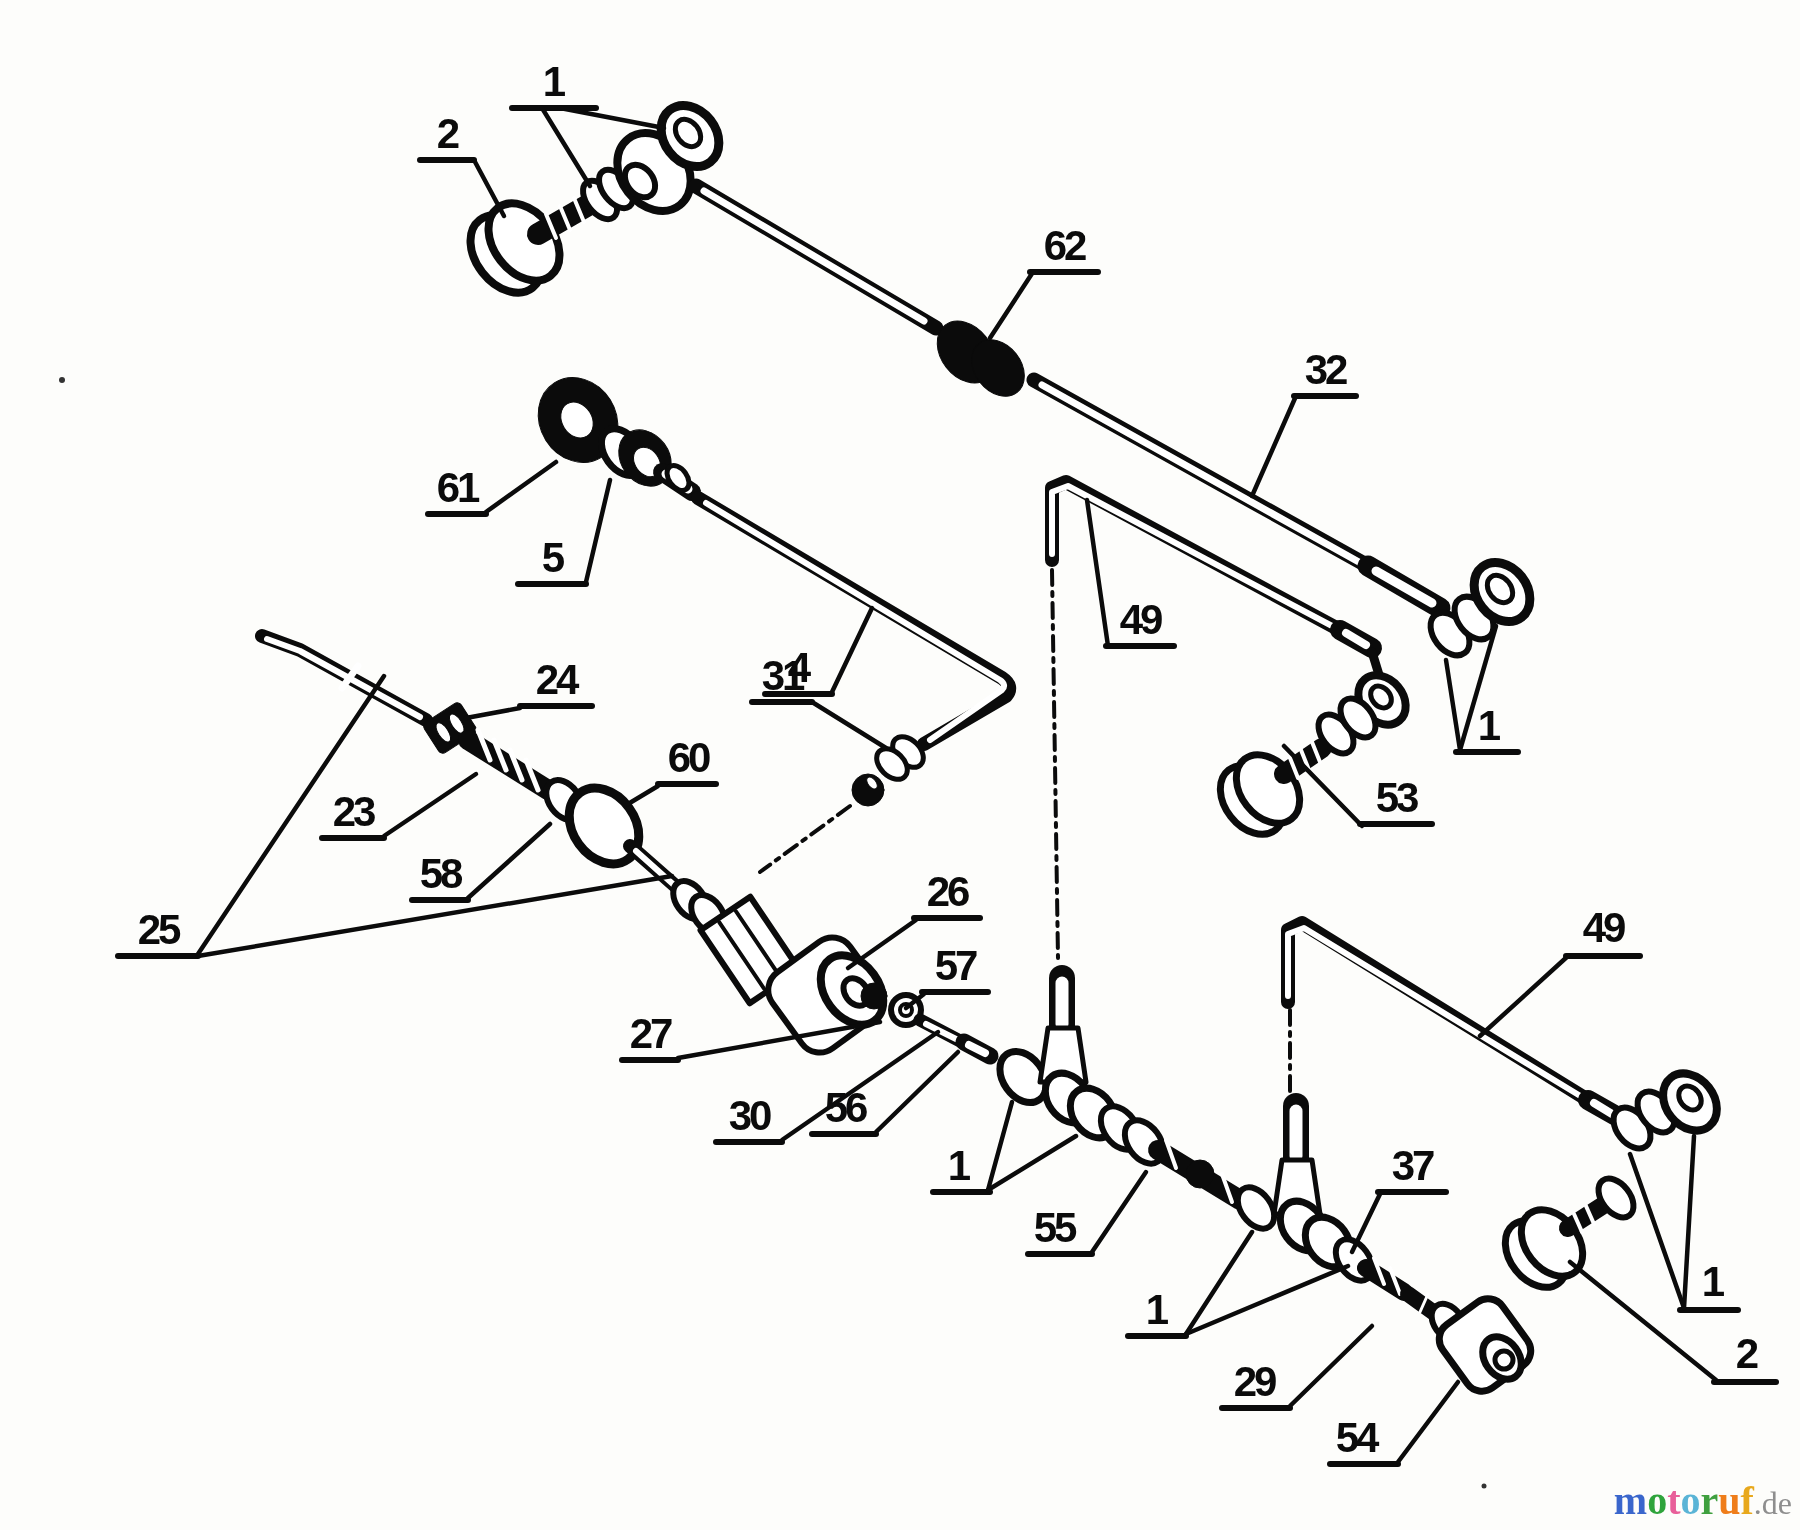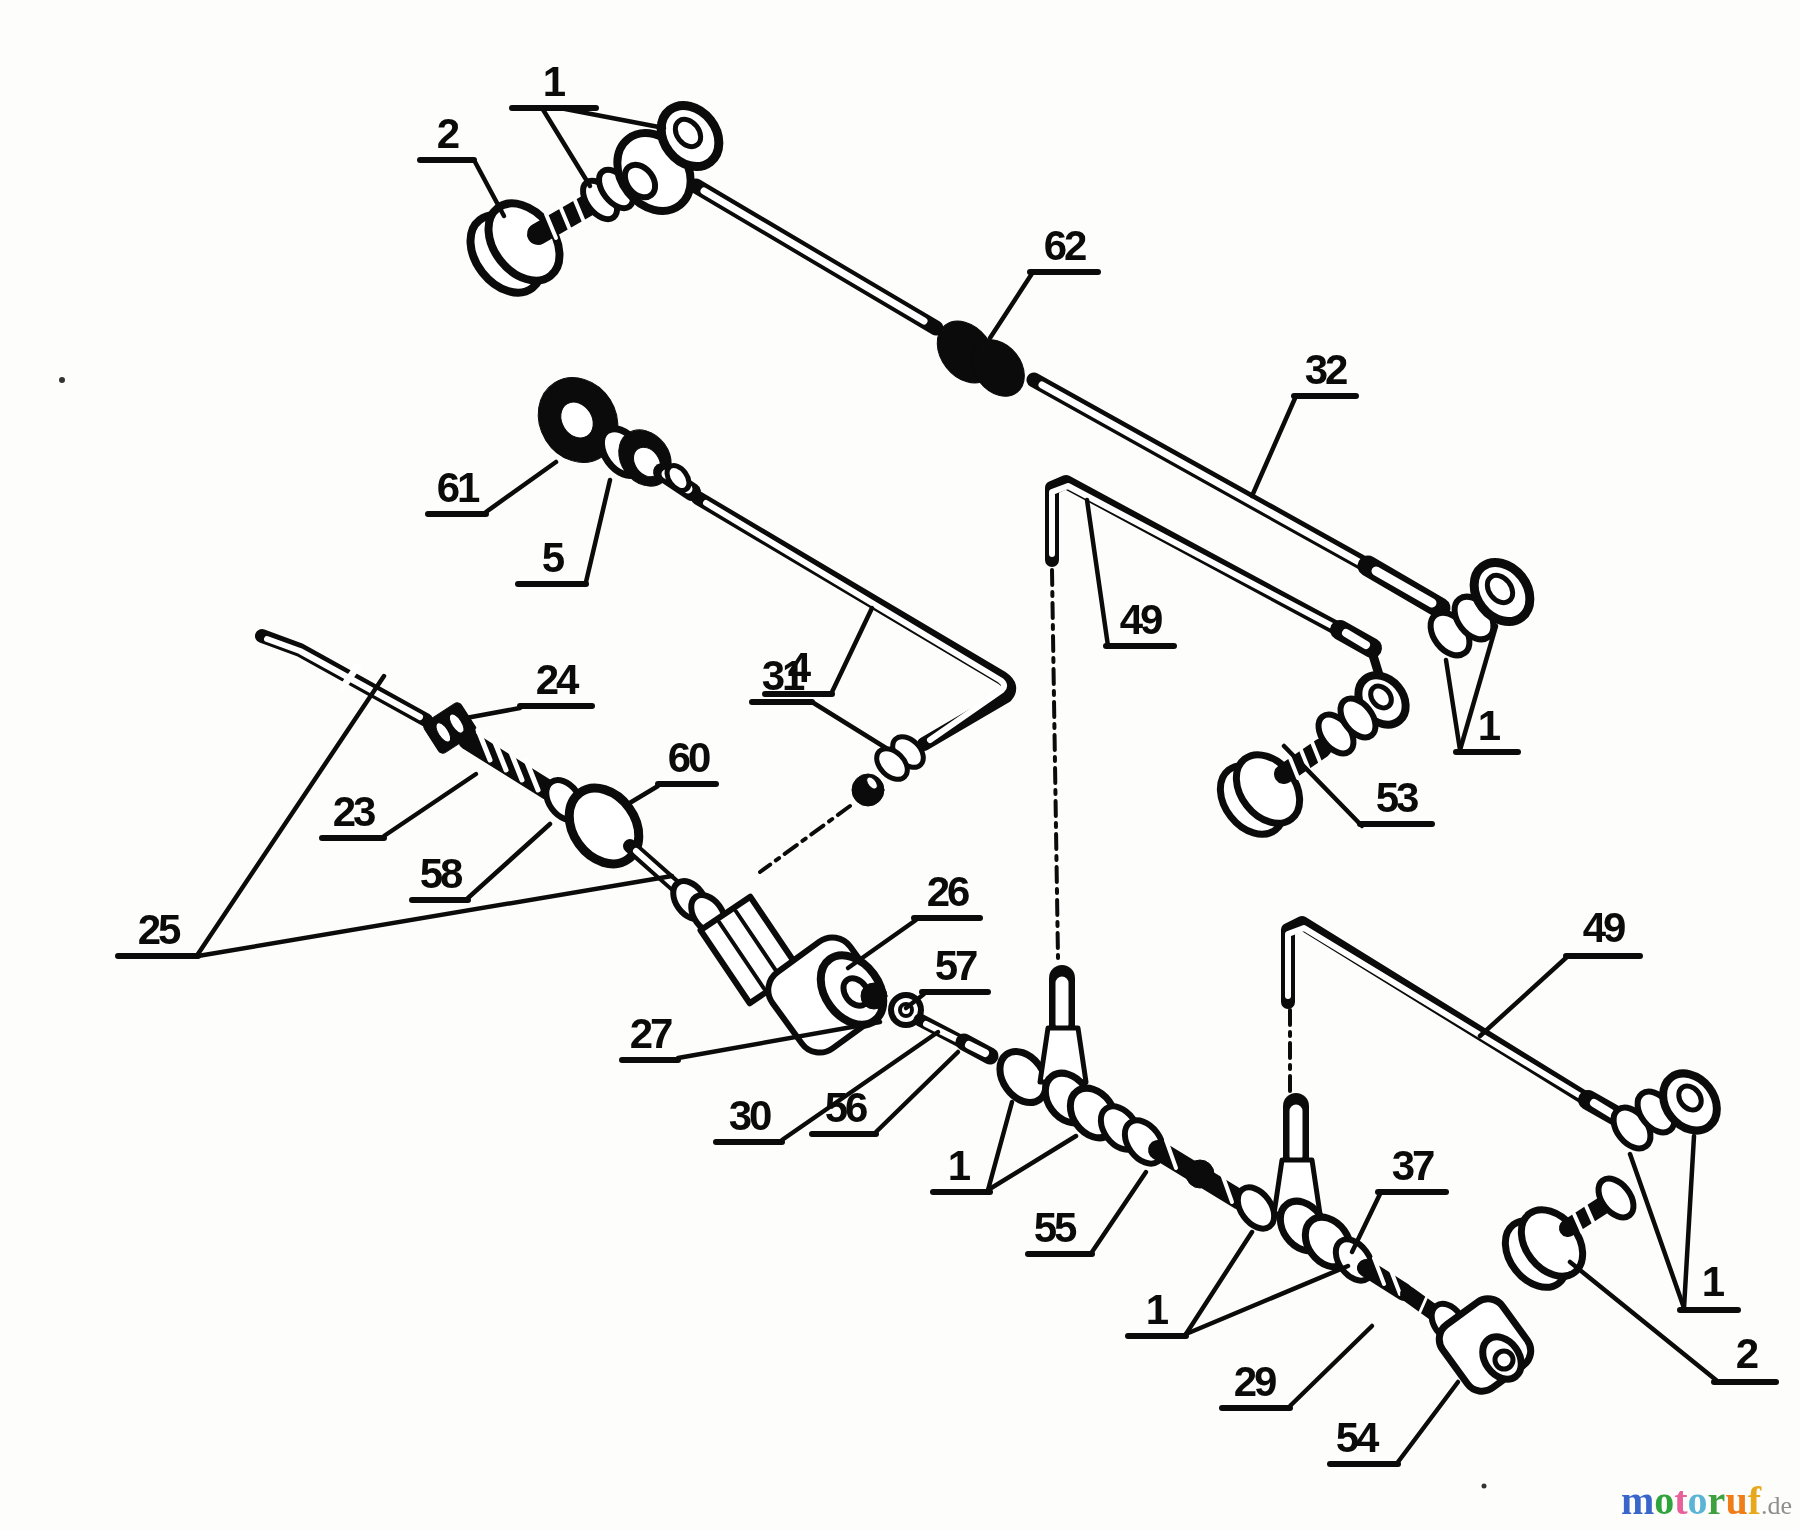--- a/index.html
+++ b/index.html
@@ -24,21 +24,21 @@
     right:8px;
     bottom:6px;
     font-family:"Liberation Serif", serif;
     font-weight:700;
     font-size:40px;
     letter-spacing:0px;
     white-space:nowrap;
     user-select:none;
   }
   .watermark .suffix{
-    font-size:26px;
+    font-size:32px;
     font-weight:400;
   }
 </style>
 </head>
 <body>
 
 <div class="stage">
 <svg viewBox="0 0 1800 1530" width="1800" height="1530">
   <g stroke-linecap="round" stroke-linejoin="round" fill="none" stroke="#0b0b0b">
 

